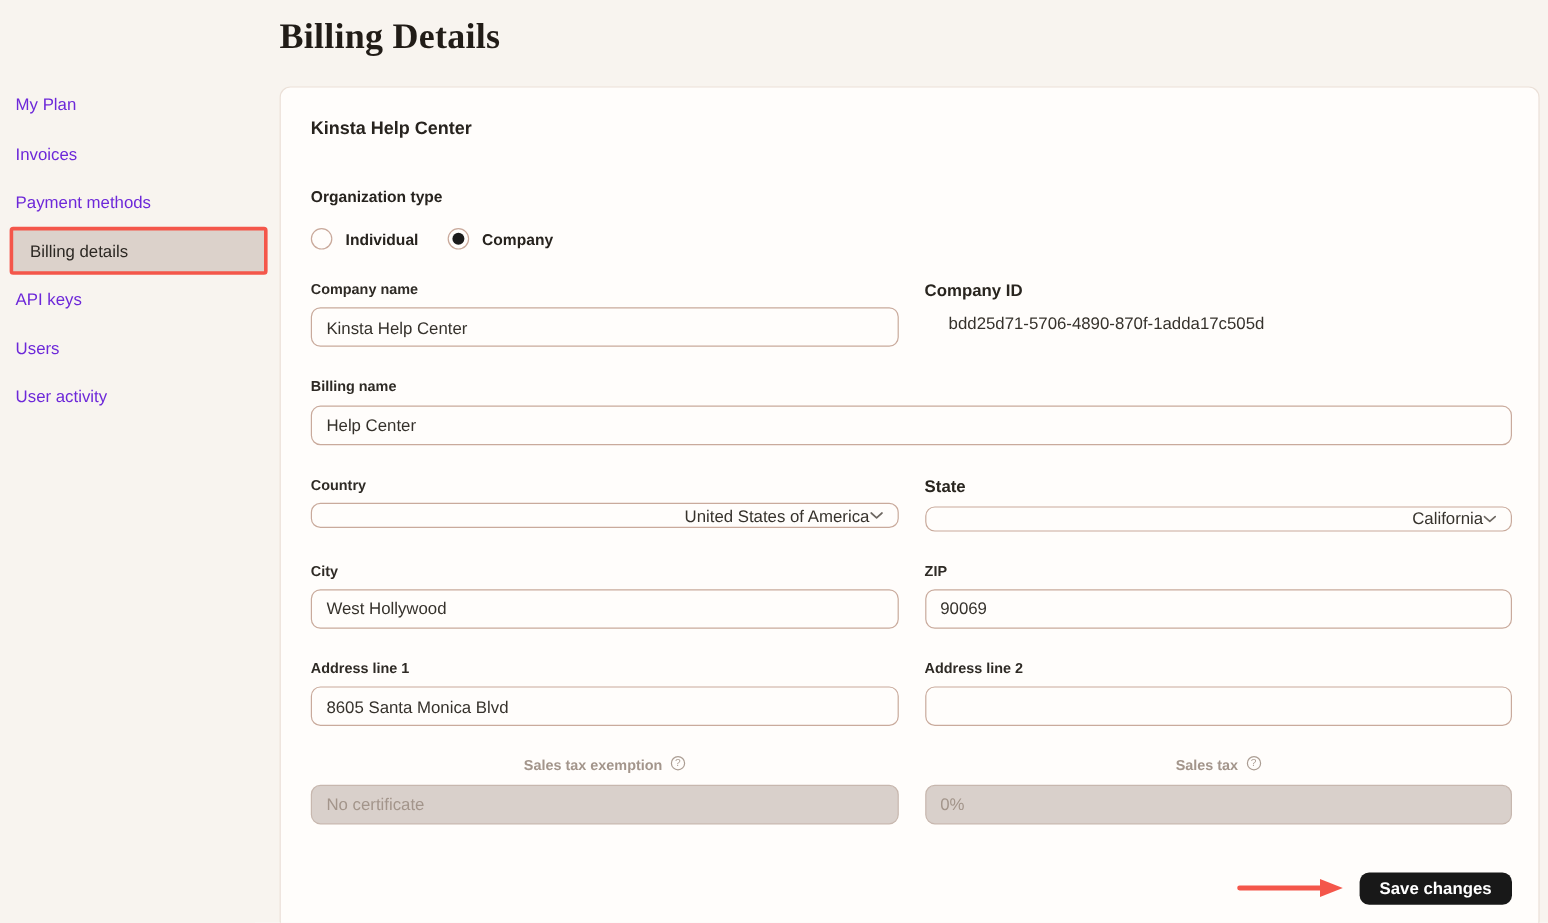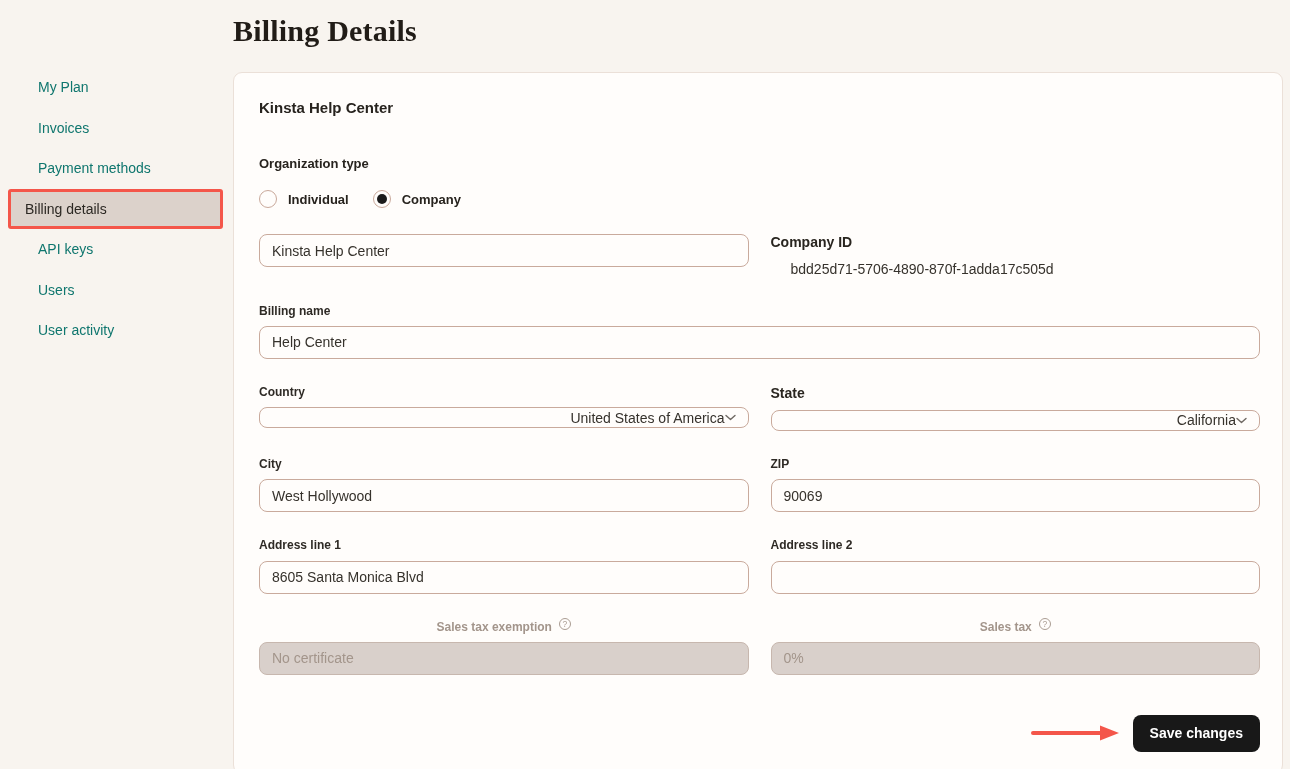--- a/index.html
+++ b/index.html
@@ -9,21 +9,21 @@
     font-family:"Liberation Sans", sans-serif;
     color:#2e2a25;
     overflow:hidden;
     position:relative;
   }
 
   
   .sidebar { position:absolute; left:0; top:0; width:233px; padding-top:67px; }
   .nav-item {
     height:40.5px; display:flex; align-items:center;
-    padding-left:38px; font-size:14px; color:#0f766e; cursor:pointer;
+    padding-left:13px; font-size:14px; color:#6d28d9; cursor:pointer;
   }
   .nav-item.selected {
     background:#dcd2cb;
     border:3px solid #f4564a;
     border-radius:3px;
     margin-left:8px; margin-right:10px;
     padding-left:14px;
     color:#2c2823;
   }
 
@@ -95,21 +95,21 @@
 
   .help-icon {
     width:12px; height:12px; border:1px solid #ab9d93; border-radius:50%;
     display:flex; align-items:center; justify-content:center;
     font-size:8.5px; font-weight:400; color:#ab9d93;
     transform:translateY(-3px); cursor:default;
   }
 
   .save-row { margin-top:40px; display:flex; justify-content:flex-end; align-items:center; gap:12px; }
   .save-btn {
-    height:37px; padding:0 17px;
+    height:27px; padding:0 17px;
     background:#181818; color:#ffffff;
     border:none; border-radius:8px;
     font-size:14px; font-weight:700; font-family:inherit;
     cursor:pointer;
   }
   .arrow-svg { display:block; }
 </style>
 </head>
 <body>
 
@@ -136,20 +136,21 @@
         <span class="radio-label">Individual</span>
       </div>
       <div class="radio-option">
         <span class="radio-circle checked"></span>
         <span class="radio-label">Company</span>
       </div>
     </div>
 
     <div class="row">
       <div class="cell">
+        <div class="field-label">Company name</div>
         <input class="text-input" type="text" value="Kinsta Help Center" style="">
       </div>
       <div class="cell">
         <div class="field-label large">Company ID</div>
         <div class="plain-value">bdd25d71-5706-4890-870f-1adda17c505d</div>
       </div>
     </div>
 
     <div class="row">
       <div class="cell full">

